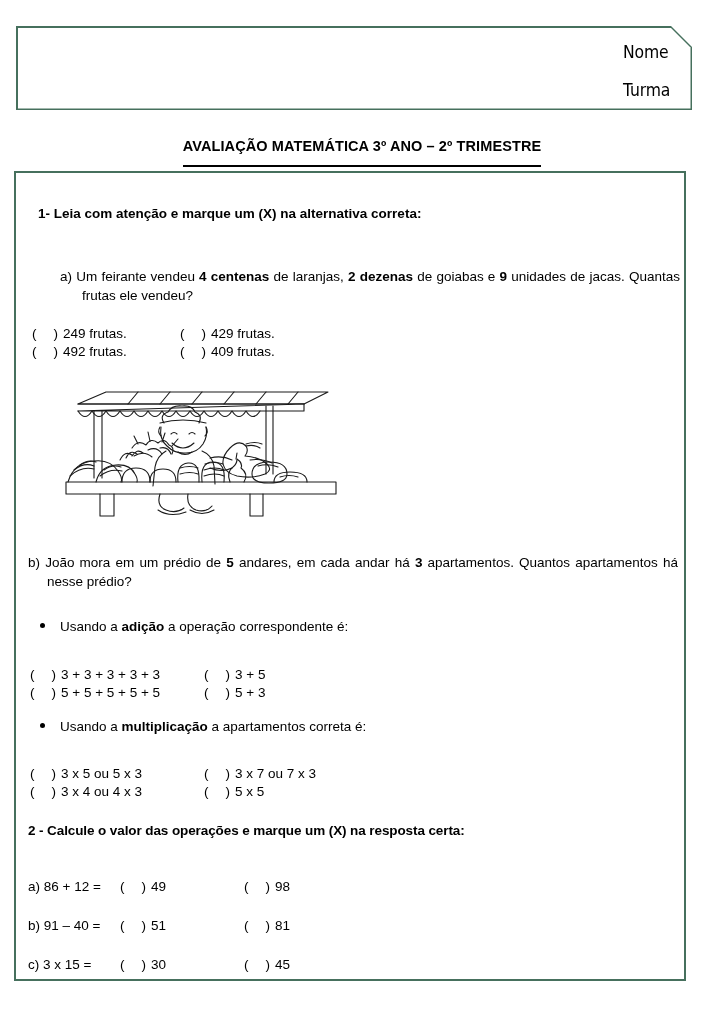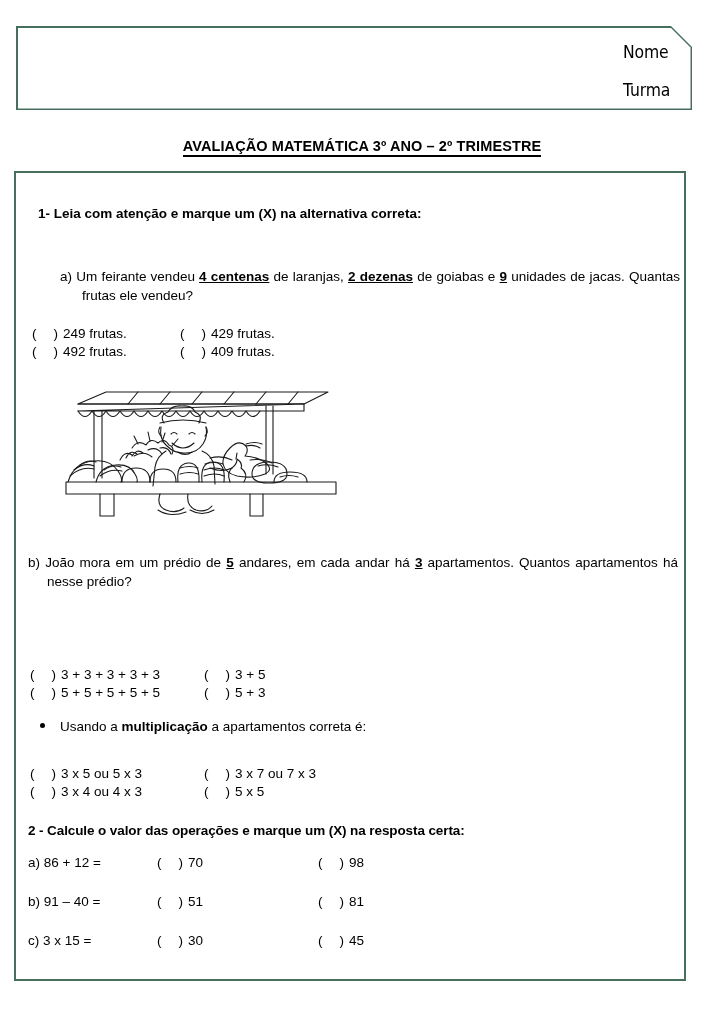--- a/index.html
+++ b/index.html
@@ -85,21 +85,21 @@
     left: 0;
     top: 138px;
     width: 724px;
     text-align: center;
     font-size: 14.5px;
     font-weight: bold;
     letter-spacing: 0.1px;
   }
   .exam-title span {
     border-bottom: 2px solid #000;
-    padding-bottom: 1px;
+    padding-bottom: 11px;
   }
 
   
   .main-box {
     position: absolute;
     left: 14px;
     top: 171px;
     width: 672px;
     height: 810px;
     border: 2px solid #46705d;
@@ -130,21 +130,21 @@
     text-indent: 0;
   }
   #q1a-text .hang { display: block; padding-left: 22px; text-indent: -22px; }
   #q1b-text {
     left: 12px;
     top: 380px;
     width: 650px;
     text-align: justify;
   }
   #q1b-text .hang { display: block; padding-left: 19px; text-indent: -19px; }
-  .q-body b { font-weight: bold; text-decoration: underline; }
+  .q-body b { font-weight: bold; }
 
   
   .opt-block { position: absolute; font-size: 13.5px; line-height: 18px; }
   .opt-line { display: flex; white-space: nowrap; }
   .opt-cell { display: inline-flex; align-items: baseline; }
   .paren-open { display: inline-block; }
   .paren-close { display: inline-block; }
   .opt-box { display: inline-block; width: 17px; }
   .opt-text { padding-left: 5px; }
 
@@ -174,21 +174,21 @@
     background: #000;
     margin-right: 15px;
     position: relative;
     top: -3px;
     flex: 0 0 auto;
   }
   .bullet-row b { font-weight: bold; }
 
   
   #q2-rows { position: absolute; left: 12px; top: 682px; font-size: 13.5px; }
-  .q2-row { display: flex; align-items: flex-start; white-space: nowrap; height: 39px; gap: 37px; }
+  .q2-row { display: flex; align-items: flex-end; white-space: nowrap; height: 39px; }
   .q2-expr { width: 92px; }
   .q2-opt { display: inline-flex; align-items: baseline; }
   .q2-opt.o1 { width: 124px; }
 
   
   .illustration {
     position: absolute;
     left: 44px;
     top: 213px;
     width: 300px;
@@ -338,20 +338,24 @@
         <path d="M100 108 q-4 12 6 16 q10 4 18 -2"></path>
         <path d="M128 108 q-2 12 8 16 q10 3 16 -4"></path>
         <path d="M98 124 q12 8 28 2 M130 124 q12 7 24 0"></path>
       </svg>
     </div>
 
     <div class="q-body" id="q1b-text">
       <span class="hang"><span>b) João mora em um prédio de </span><b>5</b><span> andares, em cada andar há </span><b>3</b><span> apartamentos. Quantos apartamentos há nesse prédio?</span></span>
     </div>
 
+    <div class="bullet-row" id="bullet-adicao">
+      <span class="bullet-dot"></span>
+      <span><span>Usando a </span><b>adição</b><span> a operação correspondente é:</span></span>
+    </div>
 
     <div class="opt-block" id="opts-add">
       <div class="opt-line">
         <span class="opt-cell c1">
           <span class="paren-open">(</span>
           <span class="opt-box"></span>
           <span class="paren-close">)</span>
           <span class="opt-text">3 + 3 + 3 + 3 + 3</span>
         </span>
         <span class="opt-cell">
@@ -415,21 +419,21 @@
 
     <div class="q-heading" id="q2-heading">2 - Calcule o valor das operações e marque um (X) na resposta certa:</div>
 
     <div id="q2-rows">
       <div class="q2-row">
         <span class="q2-expr">a) 86 + 12 =</span>
         <span class="q2-opt o1">
           <span class="paren-open">(</span>
           <span class="opt-box"></span>
           <span class="paren-close">)</span>
-          <span class="opt-text">70</span>
+          <span class="opt-text">49</span>
         </span>
         <span class="q2-opt">
           <span class="paren-open">(</span>
           <span class="opt-box"></span>
           <span class="paren-close">)</span>
           <span class="opt-text">98</span>
         </span>
       </div>
       <div class="q2-row">
         <span class="q2-expr">b) 91 – 40 =</span>

